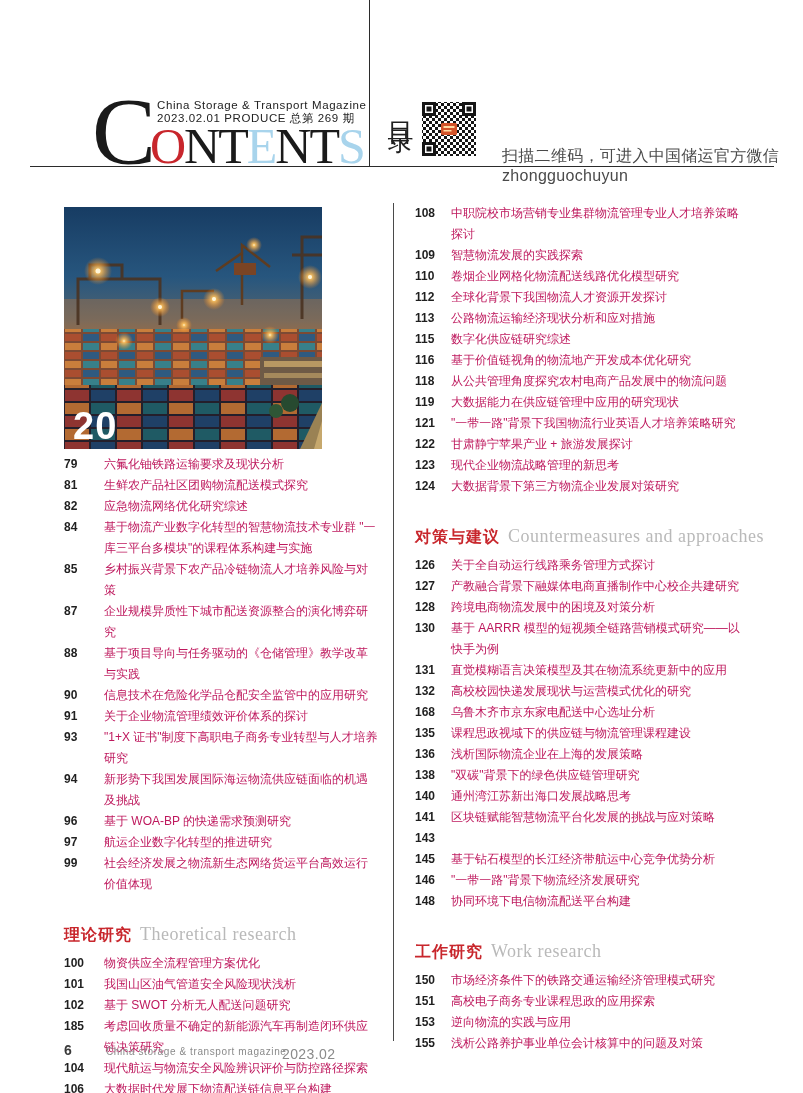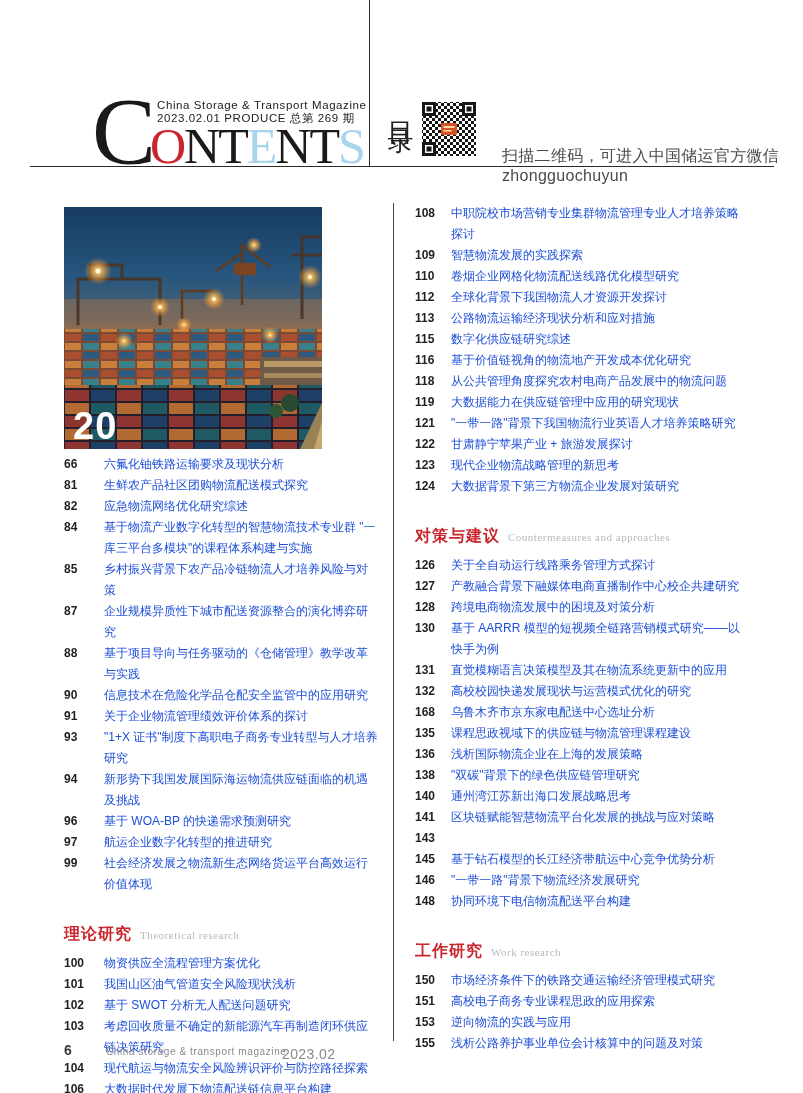--- a/index.html
+++ b/index.html
@@ -30,24 +30,24 @@
 
   
   .col-divider { position:absolute; left:393px; top:203px; width:1px; height:838px; background:#4a4a4a; }
   .col { position:absolute; }
   .col-left  { left:64px;  top:454px; width:314px; }
   .col-right { left:415px; top:203px; width:332px; }
   .row { display:flex; font-size:12px; line-height:21px; }
   .row .num { flex:none; font-weight:700; color:#1f1f1f; }
   .col-left  .row .num { width:40px; }
   .col-right .row .num { width:36px; }
-  .row .ttl { flex:1; color:#1d4ed8; }
+  .row .ttl { flex:1; color:#be185d; }
   .sec-head { margin:28px 0 7px 0; line-height:22px; white-space:nowrap; }
   .sec-cn { font-size:16px; font-weight:700; color:#c8262c; letter-spacing:1px; }
-  .sec-en { font-family:"Liberation Serif", serif; font-size:11px; color:#b9b9b9; margin-left:8px; letter-spacing:0.5px;text-align:right; }
+  .sec-en { font-family:"Liberation Serif", serif; font-size:18px; color:#b9b9b9; margin-left:8px; letter-spacing:0.5px;text-align:right; }
 
   
   .footer-num { position:absolute; left:64px; top:1042px; font-size:14px; font-weight:700; color:#3a3a3a; }
   .footer-mag { position:absolute; left:106px; top:1046px; font-size:10px; color:#8a8a8a; letter-spacing:0.6px; }
   .footer-issue { position:absolute; left:282px; top:1046px; font-size:14px; color:#8a8a8a; letter-spacing:0.4px; }
 </style>
 </head>
 <body>
 
 <div class="page">
@@ -168,21 +168,21 @@
       </g>
     </svg>
     <div class="page-badge">20</div>
   </div>
 
   <div class="col-divider"></div>
 
   <div class="col col-left">
     <div>
         <div class="row">
-          <span class="num">66</span>
+          <span class="num">79</span>
           <span class="ttl">六氟化铀铁路运输要求及现状分析</span>
         </div>
         <div class="row">
           <span class="num">81</span>
           <span class="ttl">生鲜农产品社区团购物流配送模式探究</span>
         </div>
         <div class="row">
           <span class="num">82</span>
           <span class="ttl">应急物流网络优化研究综述</span>
         </div>
@@ -242,21 +242,21 @@
         </div>
         <div class="row">
           <span class="num">101</span>
           <span class="ttl">我国山区油气管道安全风险现状浅析</span>
         </div>
         <div class="row">
           <span class="num">102</span>
           <span class="ttl">基于 SWOT 分析无人配送问题研究</span>
         </div>
         <div class="row">
-          <span class="num">103</span>
+          <span class="num">185</span>
           <span class="ttl">考虑回收质量不确定的新能源汽车再制造闭环供应链决策研究</span>
         </div>
         <div class="row">
           <span class="num">104</span>
           <span class="ttl">现代航运与物流安全风险辨识评价与防控路径探索</span>
         </div>
         <div class="row">
           <span class="num">106</span>
           <span class="ttl">大数据时代发展下物流配送链信息平台构建</span>
         </div>

